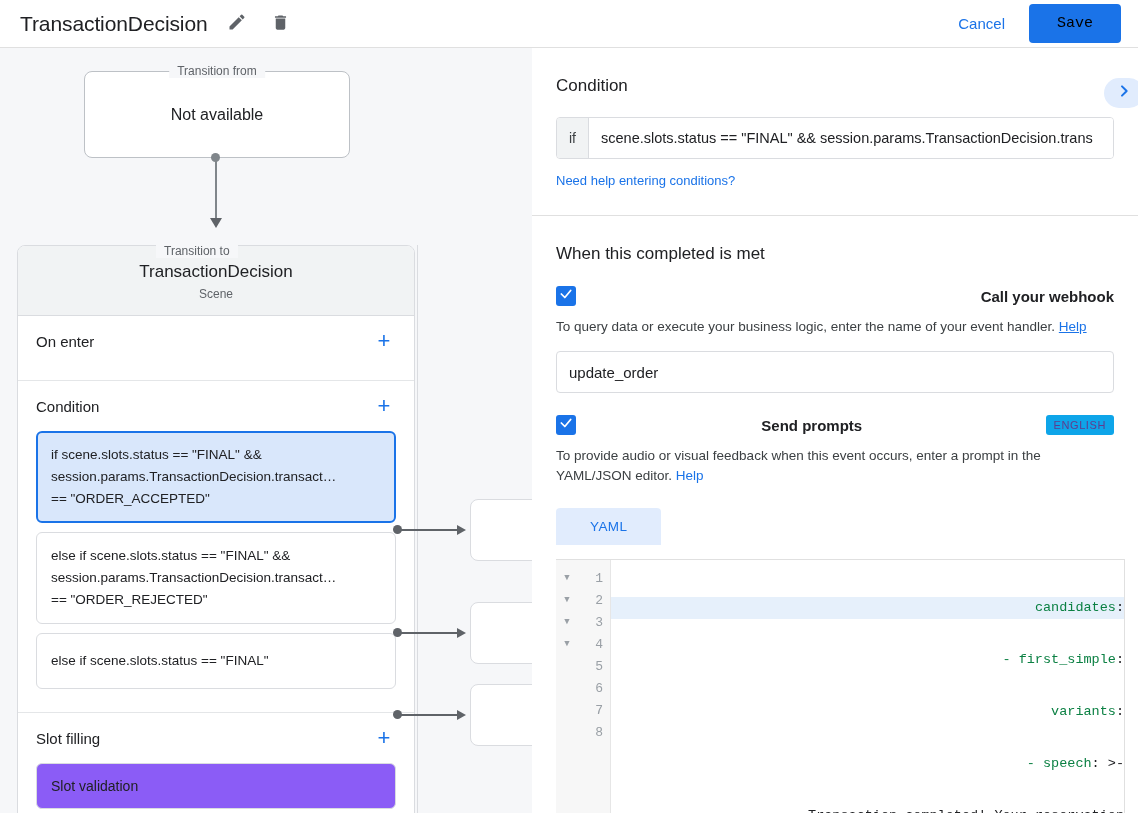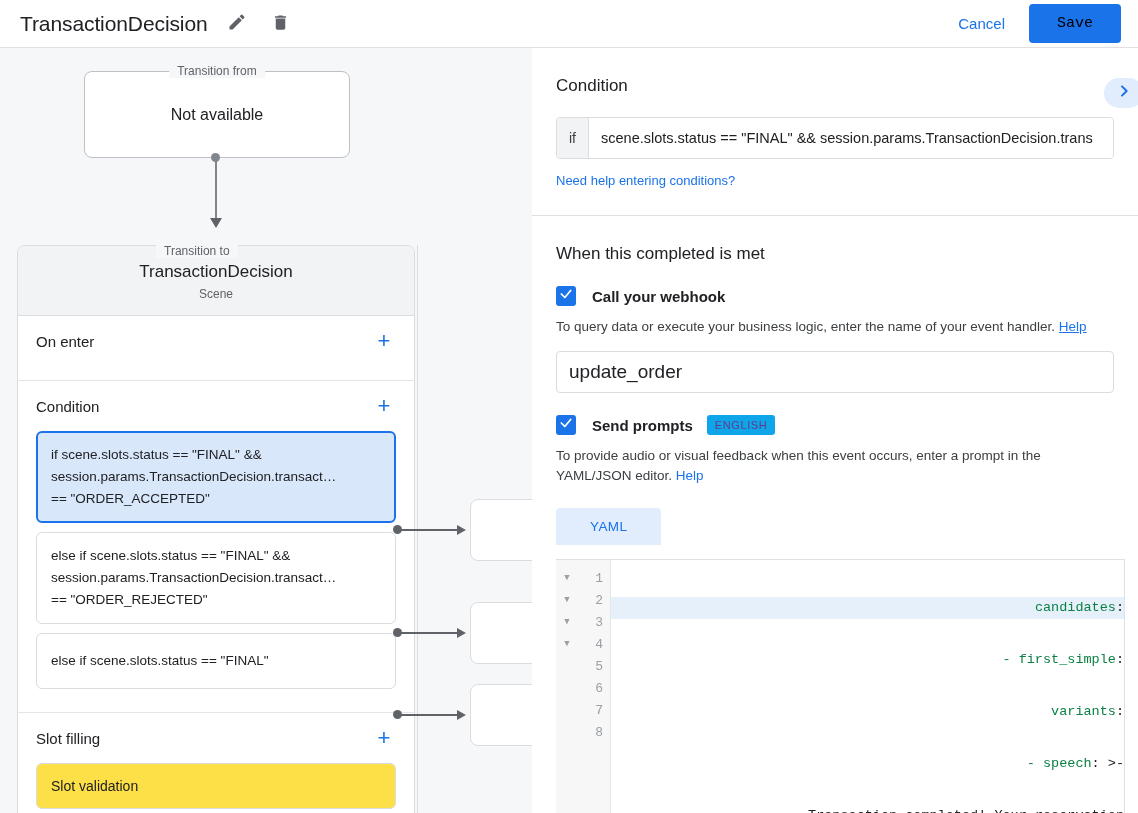--- a/index.html
+++ b/index.html
@@ -97,21 +97,21 @@
   }
   .cond-card {
     border: 1px solid #dadce0; border-radius: 6px; background: #fff;
     padding: 12px 14px; margin-bottom: 9px; font-size: 13.5px;
     color: #202124; line-height: 22px; cursor: pointer;
   }
   .cond-card.selected {
     background: #d9e7fb; border: 2px solid #1a73e8; padding: 11px 13px;
   }
   .slot-card {
-    border: 1px solid #dadce0; border-radius: 6px; background: #fde047;
+    border: 1px solid #dadce0; border-radius: 6px; background: #8b5cf6;
     padding: 14px 14px; font-size: 14px; color: #202124; cursor: pointer;
   }
 
   
   .stub {
     position: absolute; border: 1px solid #dadce0; border-radius: 8px;
     background: #fff; width: 120px; height: 62px;
   }
   .arrow-line { position: absolute; height: 1.5px; background: #5f6368; }
   .arrow-head {
@@ -156,41 +156,41 @@
   .if-input {
     flex: 1; border: none; outline: none; font-size: 14.5px; color: #202124;
     padding: 0 12px; font-family: "Liberation Sans", sans-serif;
     background: #fff;
   }
   .help-link {
     display: inline-block; margin-top: 14px; font-size: 13px;
     color: #1a73e8; text-decoration: none; cursor: pointer;
   }
 
-  .chk-row { display: flex; align-items: center; margin-top: 22px; }
+  .chk-row { display: flex; align-items: center; margin-top: 22px; justify-content: space-between; }
   .chkbox {
     width: 20px; height: 20px; border-radius: 3px; background: #1a73e8;
     display: flex; align-items: center; justify-content: center;
     cursor: pointer; flex: none;
   }
   .chk-label {
     margin-left: 16px; font-size: 15px; font-weight: bold; color: #202124;
   }
   .lang-badge {
     margin-left: 14px; background: #0ea5e9; color: #5f3b8e; font-size: 11px;
     letter-spacing: 0.6px; padding: 4px 8px; border-radius: 3px;
   }
   .desc {
     margin-top: 11px; font-size: 13.5px; color: #3c4043; line-height: 20px;
   }
   .desc a { color: #1a73e8; text-decoration: underline; cursor: pointer; }
   .desc a.nounder { text-decoration: none; }
   .text-input {
     margin-top: 14px; width: 100%; height: 42px; border: 1px solid #dadce0;
-    border-radius: 4px; padding: 0 12px; font-size: 19px; color: #202124;
+    border-radius: 4px; padding: 0 12px; font-size: 15px; color: #202124;
     outline: none; font-family: "Liberation Sans", sans-serif;
   }
 
   .tabs { display: flex; margin-top: 22px; }
   .tab {
     padding: 11px 34px; font-size: 13.5px; color: #5f6368; cursor: pointer;
     letter-spacing: 0.4px;
   }
   .tab.active { color: #1a73e8; background: #e1ecfd; border-radius: 4px 4px 0 0; }
 

